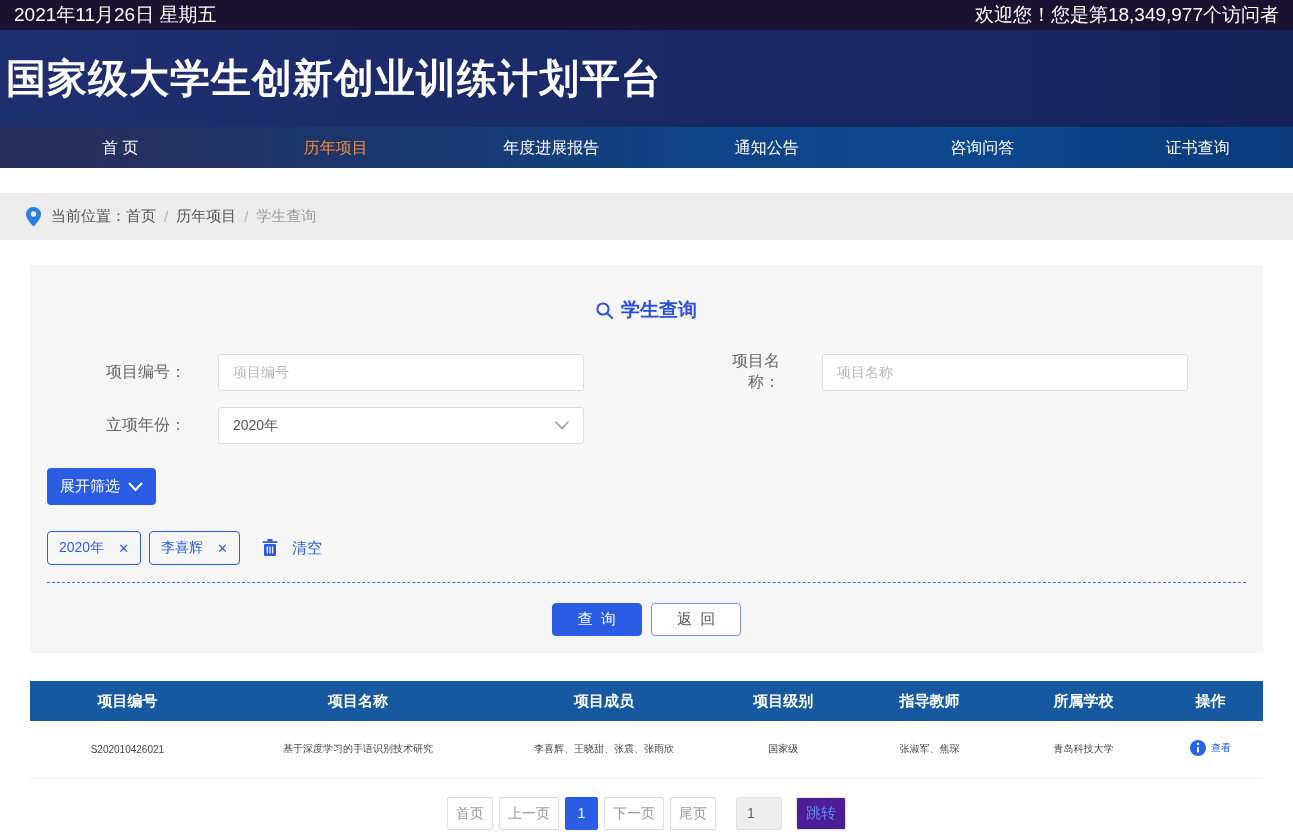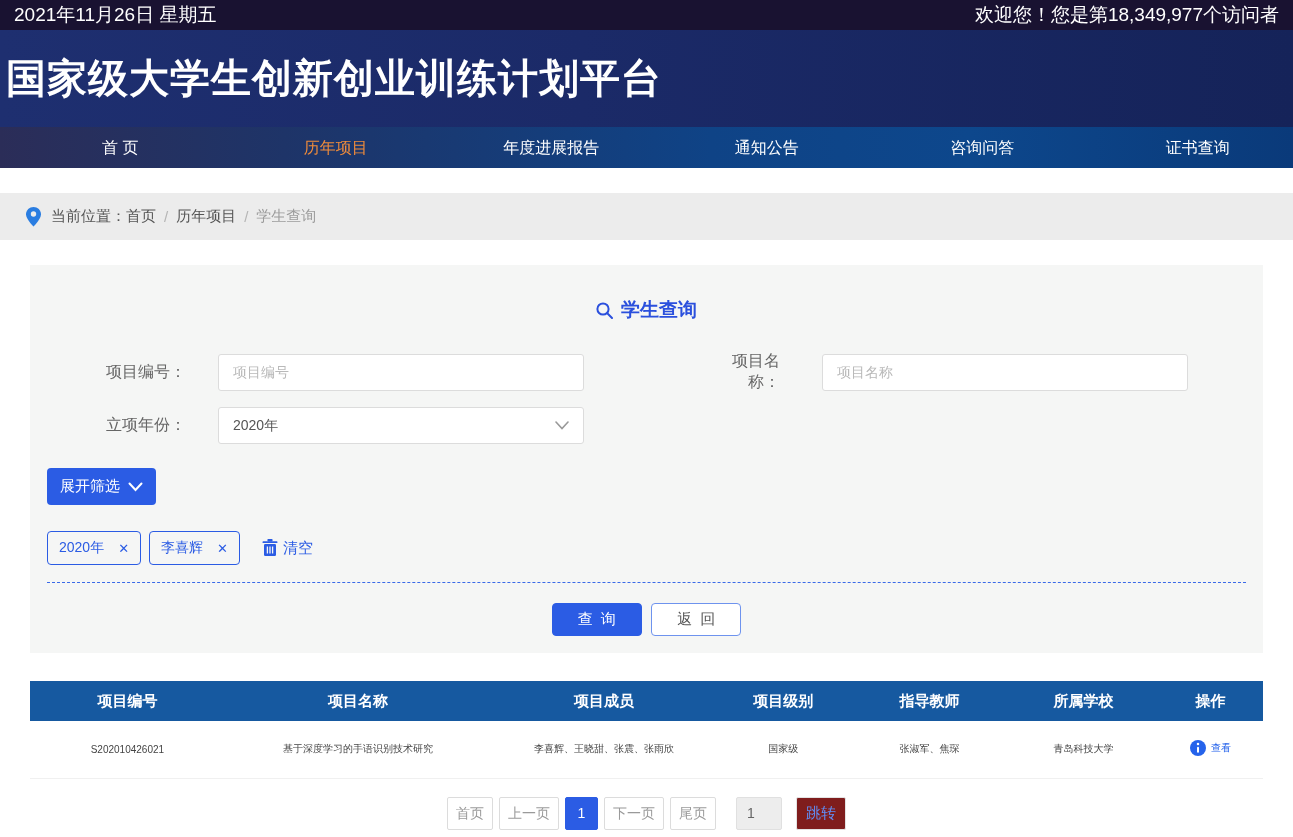--- a/index.html
+++ b/index.html
@@ -52,21 +52,21 @@
                 background:#2b5ce4; color:#fff; border:none; border-radius:4px;
                 padding:9px 13px; font-size:15px; cursor:pointer;
                 font-family:"Liberation Sans","DejaVu Sans",sans-serif; }
 
   .tags-row { margin:26px 0 0 17px; display:flex; align-items:center; }
   .tag { border:1px solid #2b5ce4; color:#2b5ce4; border-radius:4px; padding:7px 11px;
          font-size:14px; display:inline-flex; align-items:center; background:#f5f6f5; cursor:default; }
   .tag + .tag { margin-left:8px; }
   .tag .x { margin-left:14px; font-weight:700; font-size:13px; cursor:pointer; }
   .clear-btn { margin-left:22px; color:#2b5ce4; font-size:15px; display:inline-flex;
-               align-items:center; gap:5px; cursor:pointer; }
+               align-items:center; gap:14px; cursor:pointer; }
 
   .dashed { margin:17px 17px 0 17px; border-top:1px dashed #3a6ae8; }
 
   .actions { margin-top:20px; text-align:center; }
   .btn-query { background:#2b5ce4; color:#fff; border:1px solid #2b5ce4; border-radius:4px;
                width:90px; height:33px; font-size:15px; letter-spacing:8px; text-indent:8px;
                cursor:pointer; font-family:"Liberation Sans","DejaVu Sans",sans-serif; }
   .btn-back  { background:#fff; color:#555; border:1px solid #6e93ee; border-radius:4px;
                width:90px; height:33px; font-size:15px; letter-spacing:8px; text-indent:8px;
                margin-left:5px; cursor:pointer; font-family:"Liberation Sans","DejaVu Sans",sans-serif; }
@@ -83,21 +83,21 @@
 
   
   .pagination { margin-top:18px; display:flex; justify-content:center; align-items:center; gap:6px; }
   .pg-btn { border:1px solid #dcdcdc; background:#fff; color:#9a9a9a; font-size:14px;
             padding:0 8px; height:33px; line-height:31px; border-radius:2px; cursor:pointer;
             font-family:"Liberation Sans","DejaVu Sans",sans-serif; }
   .pg-btn.current { background:#2b5ce4; border-color:#2b5ce4; color:#fff; width:33px; padding:0; text-align:center; }
   .pg-input { width:46px; height:33px; background:#ededed; border:1px solid #e0e0e0; border-radius:2px;
               margin-left:14px; font-size:14px; color:#666; padding:0 10px; outline:none;
               font-family:"Liberation Sans","DejaVu Sans",sans-serif; }
-  .pg-jump { margin-left:8px; border:1px solid #e3e3e3; background:#7f1d1d; color:#5f8ef7; font-size:15px;
+  .pg-jump { margin-left:8px; border:1px solid #e3e3e3; background:#4c1d95; color:#5f8ef7; font-size:15px;
              height:33px; padding:0 9px; border-radius:2px; cursor:pointer;
              font-family:Liberation Sans, sans-serif; }
 </style>
 </head>
 <body>
 
 <div class="topbar">
   <span>2021年11月26日 星期五</span>
   <span>欢迎您！您是第18,349,977个访问者</span>
 </div>

